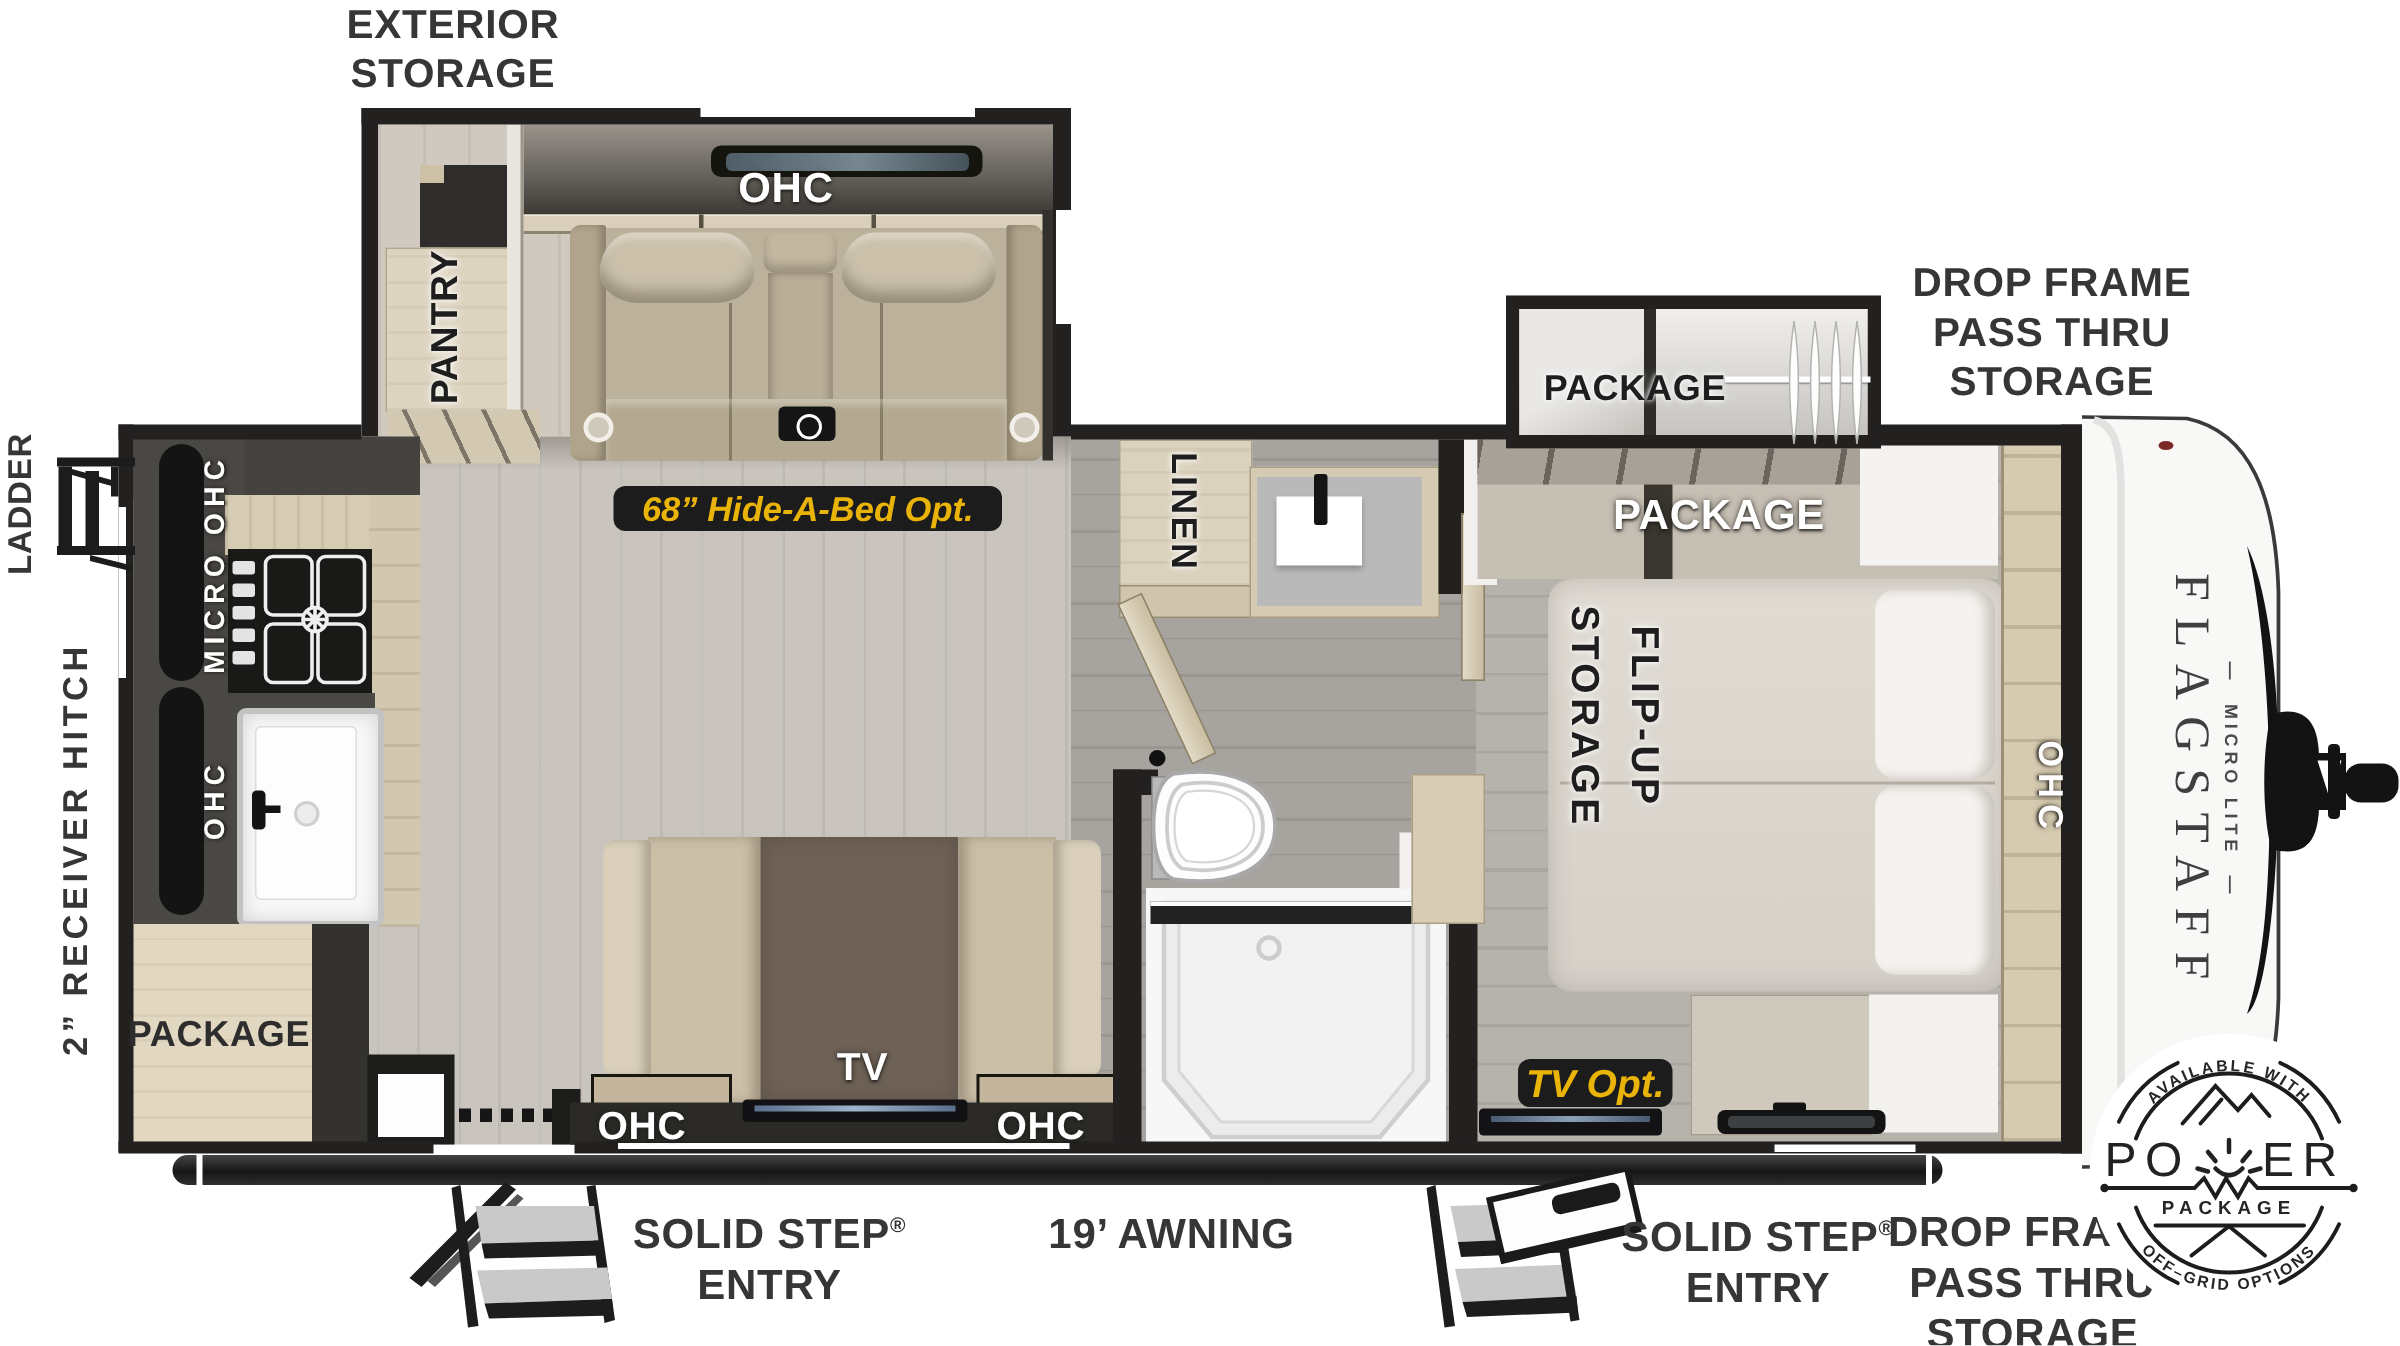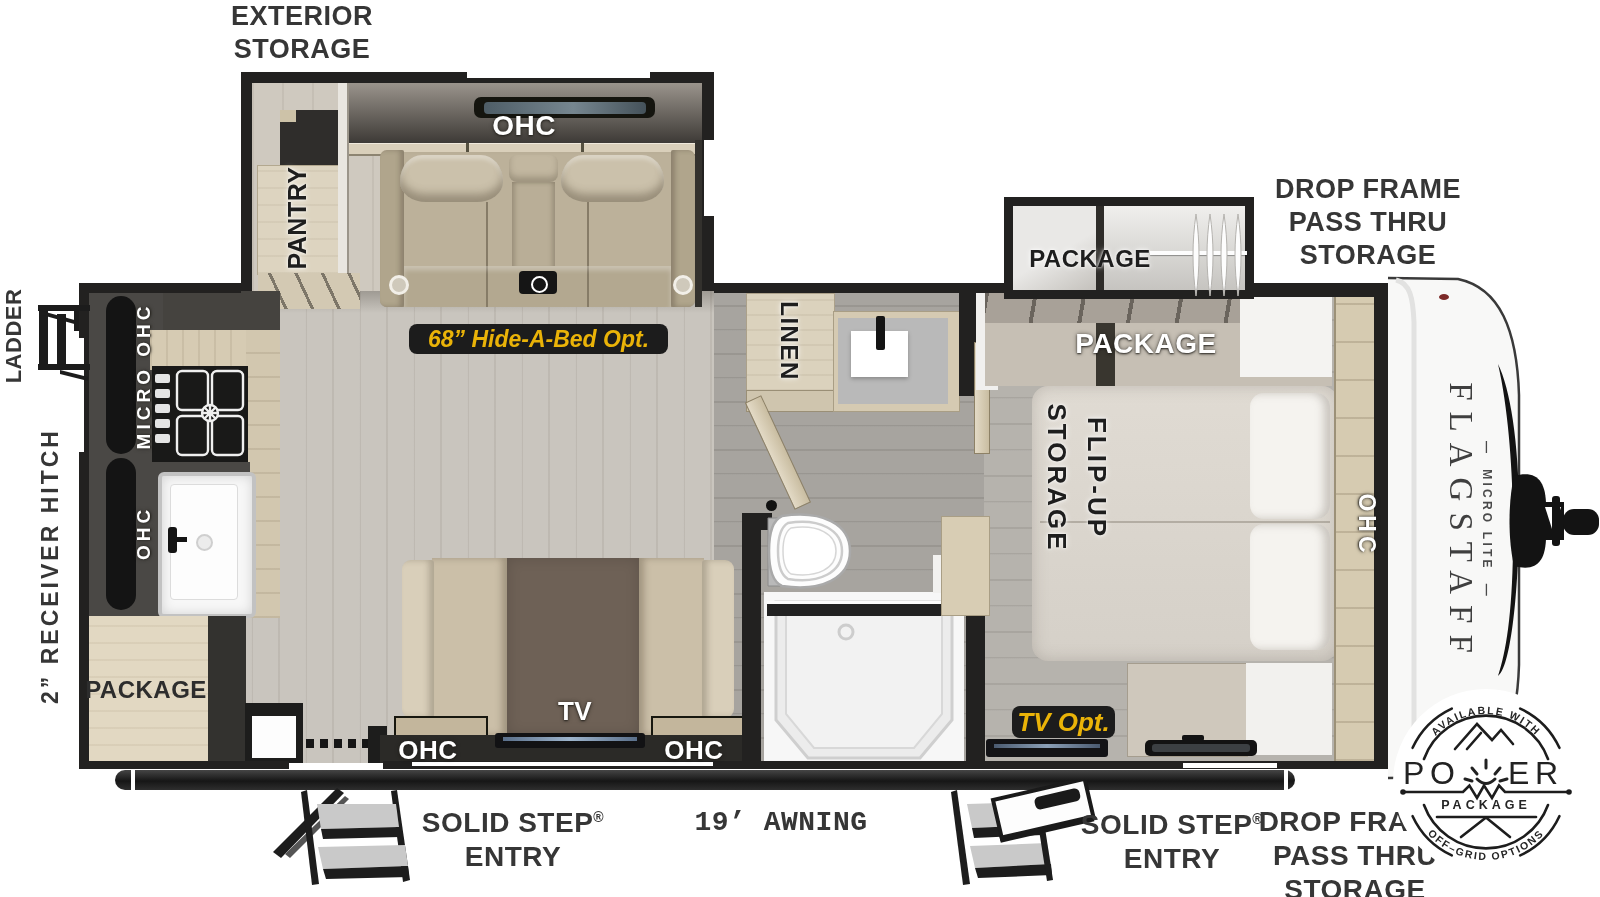--- a/index.html
+++ b/index.html
@@ -22,21 +22,21 @@
 <div class="t c" style="left:302px;top:33px;font-size:27px;">EXTERIOR<br>STORAGE</div>
 
 <div class="t rm90" style="left:14px;top:336px;font-size:22px;">LADDER</div>
 
 <div class="t rm90" style="left:50px;top:566px;font-size:23px;letter-spacing:3px;">2” RECEIVER HITCH</div>
 
 <div class="t c" style="left:1368px;top:222px;font-size:27px;">DROP FRAME<br>PASS THRU<br>STORAGE</div>
 
 <div class="t c" style="left:513px;top:840px;font-size:28px;">SOLID STEP<sup style="font-size:14px">®</sup><br>ENTRY</div>
 
-<div class="t c" style="left:781px;top:823px;font-size:28px;font-family:Liberation Mono, monospace;">19’ AWNING</div>
+<div class="t c" style="left:781px;top:823px;font-size:28px;">19’ AWNING</div>
 
 <div class="t c" style="left:1172px;top:842px;font-size:28px;">SOLID STEP<sup style="font-size:14px">®</sup><br>ENTRY</div>
 
 <div class="t c" style="left:1355px;top:856px;font-size:28px;">DROP FRAME<br>PASS THRU<br>STORAGE</div>
 
 <div class="abs" style="left:89px;top:291px;width:625px;height:472px;background:#c9c5be;
  background-image:repeating-linear-gradient(90deg,rgba(110,100,88,.12) 0 2px,rgba(255,255,255,0) 2px 27px),repeating-linear-gradient(90deg,rgba(255,255,255,.20) 0 1px,rgba(255,255,255,0) 1px 54px);"></div>
 
 <div class="abs" style="left:714px;top:291px;width:270px;height:472px;background:#a7a49f;
  background-image:repeating-linear-gradient(0deg,rgba(70,65,58,.14) 0 2px,rgba(255,255,255,0) 2px 24px),repeating-linear-gradient(0deg,rgba(255,255,255,.14) 0 1px,rgba(255,255,255,0) 1px 48px);"></div>

